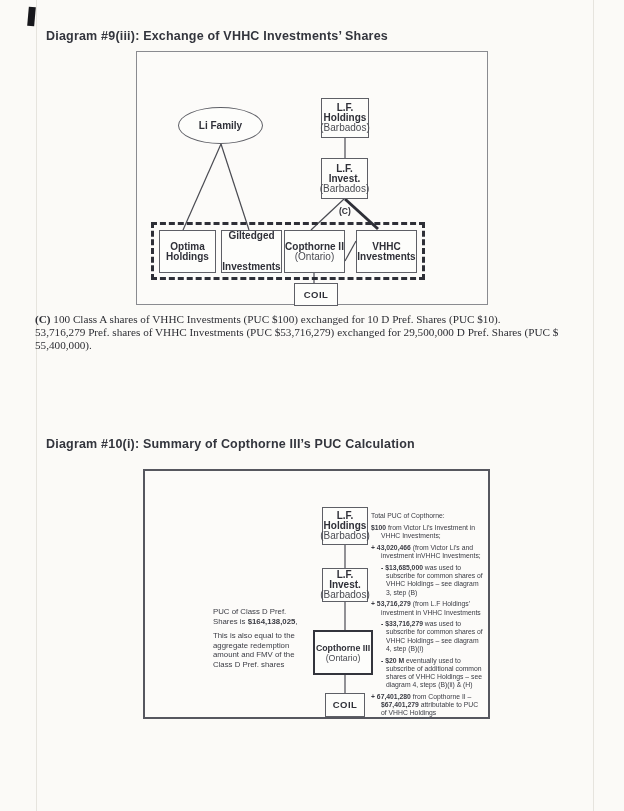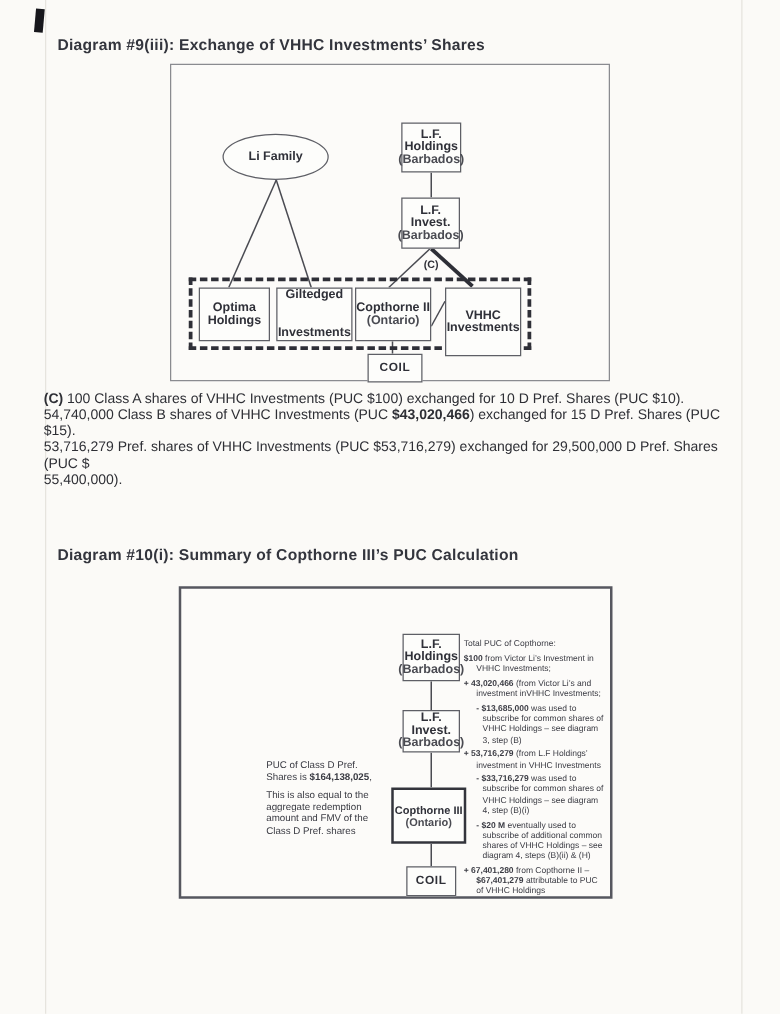--- a/index.html
+++ b/index.html
@@ -25,39 +25,39 @@
   #frame-10 { left: 143px; top: 469px; width: 347px; height: 250px; border: 2px solid #56575f; }
 
   .edges { position: absolute; left: 0; top: 0; pointer-events: none; }
 
   .node {
     position: absolute; background: #fdfdfb; border: 1px solid #5e5f66;
     display: flex; flex-direction: column; align-items: center; justify-content: center;
     text-align: center; font-size: 10px; line-height: 10px; color: #2f3038;
   }
   .node .nm { font-weight: bold; }
-  .node .loc { font-weight: bold; color: #4a4b52; }
+  .node .loc { font-weight: normal; color: #4a4b52; }
   .ellipse { border-radius: 50%; }
 
   
   #n9-li     { left: 41px;  top: 55px;  width: 85px; height: 37px; }
   #n9-lfh    { left: 184px; top: 46px;  width: 48px; height: 40px; }
   #n9-lfi    { left: 184px; top: 106px; width: 47px; height: 41px; }
   #dashed-9  { position: absolute; left: 14px; top: 170px; width: 274px; height: 58px; border: 3px dashed #2e2f37; background: transparent; }
   #n9-optima { left: 22px;  top: 178px; width: 57px; height: 43px; }
   #n9-gilt   { left: 84px;  top: 178px; width: 61px; height: 43px; gap: 21px; }
   #n9-cop2   { left: 147px; top: 178px; width: 61px; height: 43px; }
-  #n9-vhhc   { left: 219px; top: 178px; width: 61px; height: 55px; }
+  #n9-vhhc   { left: 219px; top: 178px; width: 61px; height: 43px; }
   #n9-coil   { left: 157px; top: 231px; width: 44px; height: 23px; font-size: 9.5px; letter-spacing: 0.5px; }
   #c-label-9 { position: absolute; left: 202px; top: 154px; font-size: 8.5px; font-weight: bold; color: #2f3038; }
 
   
   #note-9 {
     position: absolute; left: 35px; top: 313px; width: 562px;
-    font-family: Liberation Sans, sans-serif; font-size: 11.2px; line-height: 13px; color: #2e2f35;
+    font-family: Liberation Serif, serif; font-size: 11.2px; line-height: 13px; color: #2e2f35;
   }
 
   
   #n10-lfh  { left: 177px; top: 36px;  width: 46px; height: 38px; }
   #n10-lfi  { left: 177px; top: 97px;  width: 46px; height: 34px; }
   #n10-cop3 { left: 168px; top: 159px; width: 60px; height: 45px; border: 2.5px solid #33343c; font-size: 8.8px; }
   #n10-coil { left: 180px; top: 222px; width: 40px; height: 24px; font-size: 9.5px; letter-spacing: 0.5px; }
 
   #note10-left {
     position: absolute; left: 68px; top: 136px; width: 100px;
@@ -135,21 +135,20 @@
     <span class="nm">Investments</span>
   </div>
 
   <div class="node" id="n9-coil">
     <span class="nm">COIL</span>
   </div>
 </div>
 
 <div id="note-9">
   <div><b>(C)</b><span> 100 Class A shares of VHHC Investments (PUC $100) exchanged for 10 D Pref. Shares (PUC $10).</span></div>
-  <div><span>54,740,000 Class B shares of VHHC Investments (PUC </span><b>$43,020,466</b><span>) exchanged for 15 D Pref. Shares (PUC $15).</span></div>
   <div>53,716,279 Pref. shares of VHHC Investments (PUC $53,716,279) exchanged for 29,500,000 D Pref. Shares (PUC $</div>
   <div>55,400,000).</div>
 </div>
 
 <div class="diagram-title" id="title-10">Diagram #10(i): Summary of Copthorne III’s PUC Calculation</div>
 
 <div class="frame" id="frame-10">
   <svg class="edges" width="343" height="246" viewBox="0 0 343 246">
     <line x1="200" y1="74" x2="200" y2="97" stroke="#4a4b52" stroke-width="1.2"></line>
     <line x1="200" y1="131" x2="200" y2="159" stroke="#4a4b52" stroke-width="1.2"></line>

